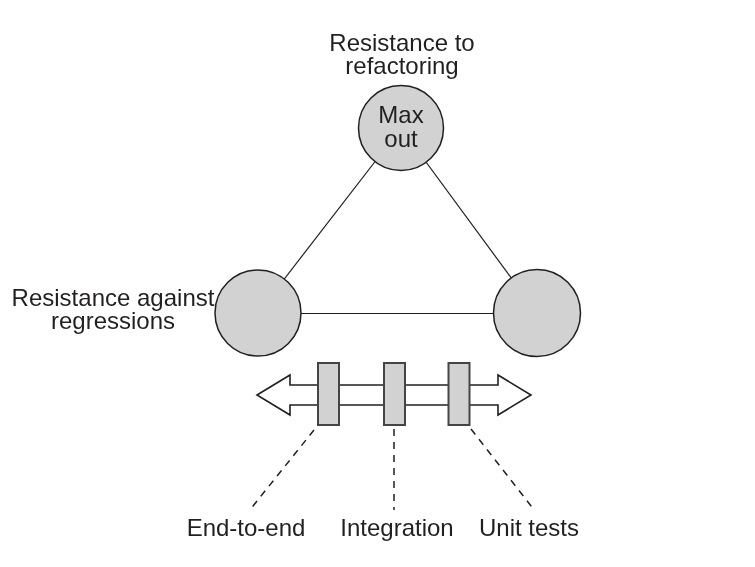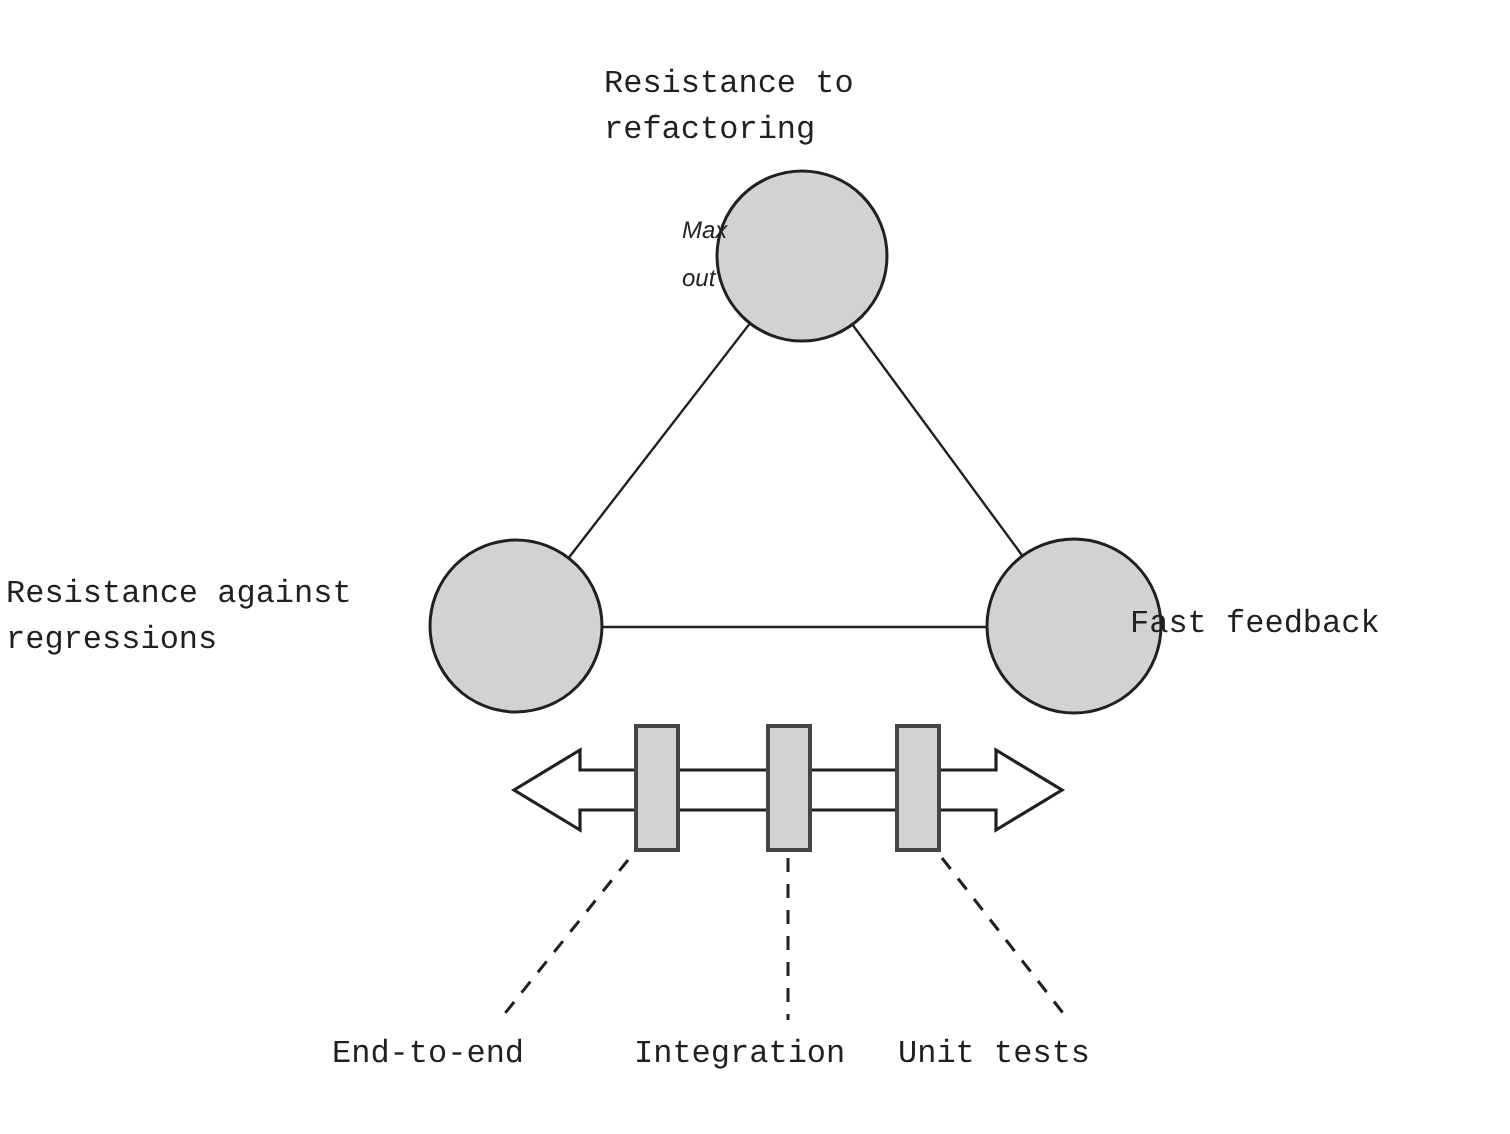--- a/index.html
+++ b/index.html
@@ -22,33 +22,32 @@
     background: var(--background);
     overflow: hidden;
   }
   .layer {
     position: absolute;
     left: 0; top: 0;
   }
   .label {
     position: absolute;
     color: var(--text);
-    font-size: 16px;
+    font-size: 24px;
     line-height: 23px;
-    text-align: left;
+    text-align: center;
     white-space: pre-line;
-    font-family: Liberation Mono, monospace;
   }
   .node-text {
     position: absolute;
     color: var(--text);
-    font-size: 12px;
+    font-size: 24px;
     line-height: 24px;
+    text-align: center;
     white-space: pre-line;
-    font-style: italic;
   }
   svg .edge {
     stroke: var(--stroke);
     stroke-width: 1.2;
   }
   svg .node {
     fill: var(--node-fill);
     stroke: var(--stroke);
     stroke-width: 1.5;
   }
@@ -97,21 +96,20 @@
 
   <div class="label" style="left:302px; top:31px; width:200px;">Resistance to
 refactoring</div>
 
   <div class="node-text" style="left:341px; top:103px; width:120px;">Max
 out</div>
 
   <div class="label" style="left:3px; top:286px; width:220px;">Resistance against
 regressions</div>
 
-  <div class="label" style="left:565px; top:301px; width:180px;">Fast feedback</div>
 
   <div class="label" style="left:166px; top:516px; width:160px;">End-to-end</div>
 
   <div class="label" style="left:317px; top:516px; width:160px;">Integration</div>
 
   <div class="label" style="left:449px; top:516px; width:160px;">Unit tests</div>
 
 </div>
 
 </body></html>

